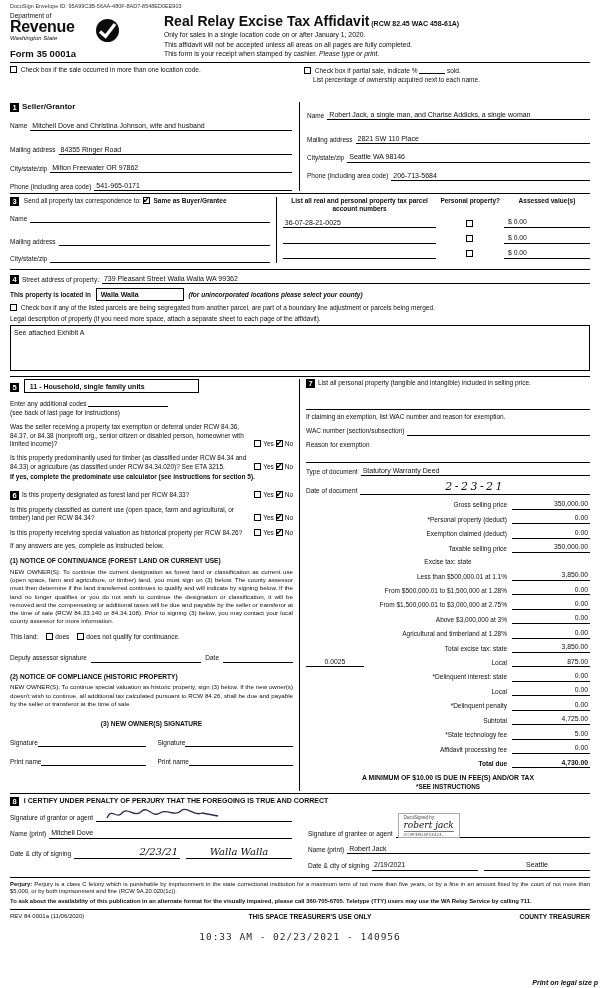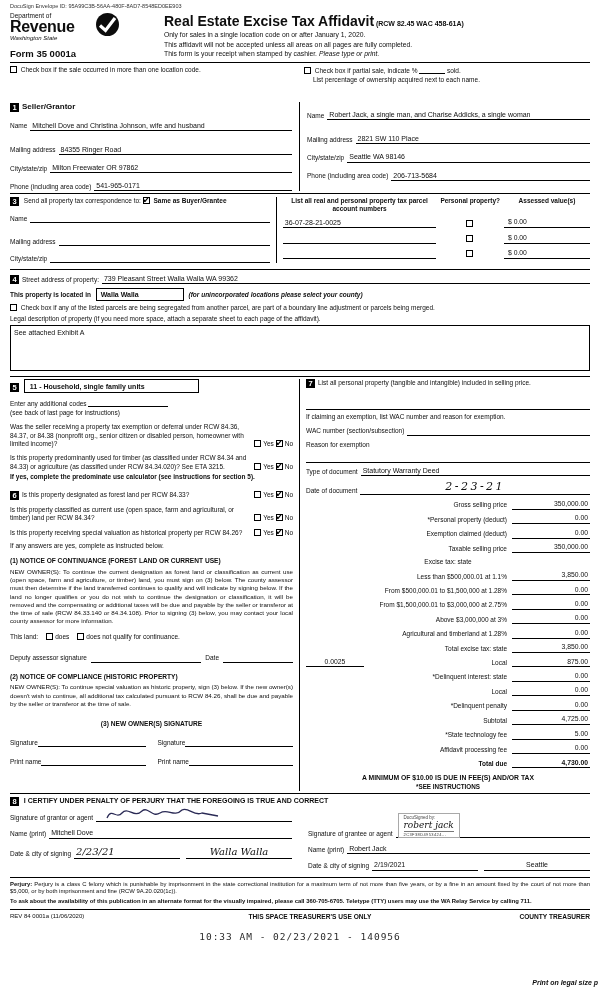--- a/index.html
+++ b/index.html
@@ -2,21 +2,21 @@
 <html><head>
 <meta charset="utf-8">
 <style>
 *{margin:0;padding:0;box-sizing:border-box;}
 html,body{width:600px;height:988px;}
 body{background:#fff;color:#0e0e0e;font-family:"Liberation Sans","DejaVu Sans",sans-serif;font-size:6.5px;line-height:1.3;position:relative;overflow:hidden;}
 .page{padding:3px 10px 0;}
 .ds-env{font-size:5.5px;color:#333;margin-bottom:2px;}
 .header{display:flex;margin-top:1px;}
 .logo-col{width:152px;flex:none;}
-.dor-row{display:flex;gap:20px;align-items:flex-start;}
+.dor-row{display:flex;gap:20px;align-items:flex-end;}
 .dept{font-size:6.5px;line-height:1.1;display:block;}
 .rev-name{font-size:16px;font-weight:bold;line-height:1;letter-spacing:-0.3px;display:block;}
 .wa{font-size:6px;font-style:italic;display:block;}
 .form-no{font-size:9.5px;font-weight:bold;margin-top:5px;}
 .title-col{flex:1;padding-left:2px;}
 .big-title{font-size:14px;font-weight:bold;white-space:nowrap;}
 .rcw{font-size:7px;font-weight:bold;}
 .hnote{font-size:6.8px;line-height:1.35;}
 .hr{border-top:1.5px solid #000;margin:2px 0;}
 .thin-hr{border-top:1px solid #000;margin:3px 0;}
@@ -107,21 +107,21 @@
         </div>
         <svg width="25" height="25" viewBox="0 0 25 25">
           <circle cx="12.5" cy="12.5" r="11.5" fill="#0c0c0c"></circle>
           <path d="M5 13.5 L10.5 18.5 L20 6" stroke="#fff" stroke-width="3.2" fill="none"></path>
         </svg>
       </div>
       <div class="form-no">Form 35 0001a</div>
     </div>
     <div class="title-col">
       <div>
-        <span class="big-title">Real Estate Excise Tax Affidavit</span>
+        <span class="big-title">Real Relay Excise Tax Affidavit</span>
         <span class="rcw">(RCW 82.45 WAC 458-61A)</span>
       </div>
       <div class="hnote">Only for sales in a single location code on or after January 1, 2020.</div>
       <div class="hnote">This affidavit will not be accepted unless all areas on all pages are fully completed.</div>
       <div class="hnote"><span>This form is your receipt when stamped by cashier. </span><i>Please type or print.</i></div>
     </div>
   </div>
 
   <div class="hr"></div>
 
@@ -474,21 +474,21 @@
               <path d="M3 13 C8 2 12 15 18 8 S 30 14 38 6 C44 1 48 13 56 8 S 70 13 78 5 C84 1 90 12 98 8 L 114 11" fill="none" stroke="#2a2a55" stroke-width="1.3"></path>
             </svg>
           </span>
         </div>
         <div class="field" style="margin-top:6px;">
           <span class="lbl">Name (print)</span>
           <span class="fillline">Mitchell Dove</span>
         </div>
         <div class="field" style="margin-top:6px;">
           <span class="lbl">Date &amp; city of signing</span>
-          <span class="fillline hand" style="font-size:10px;text-align:left;">2/23/21</span>
+          <span class="fillline hand" style="font-size:10px;text-align:right;">2/23/21</span>
           <span class="fillline hand" style="font-size:10px;text-align:center;margin-left:6px;">Walla Walla</span>
         </div>
       </div>
       <div class="cell">
         <div class="field" style="margin-top:4px;">
           <span class="lbl">Signature of grantee or agent</span>
           <span class="fillline">
             <span class="ds-stamp">
               <span class="ds-by">DocuSigned by:</span>
               <span class="ds-name">robert jack</span>

